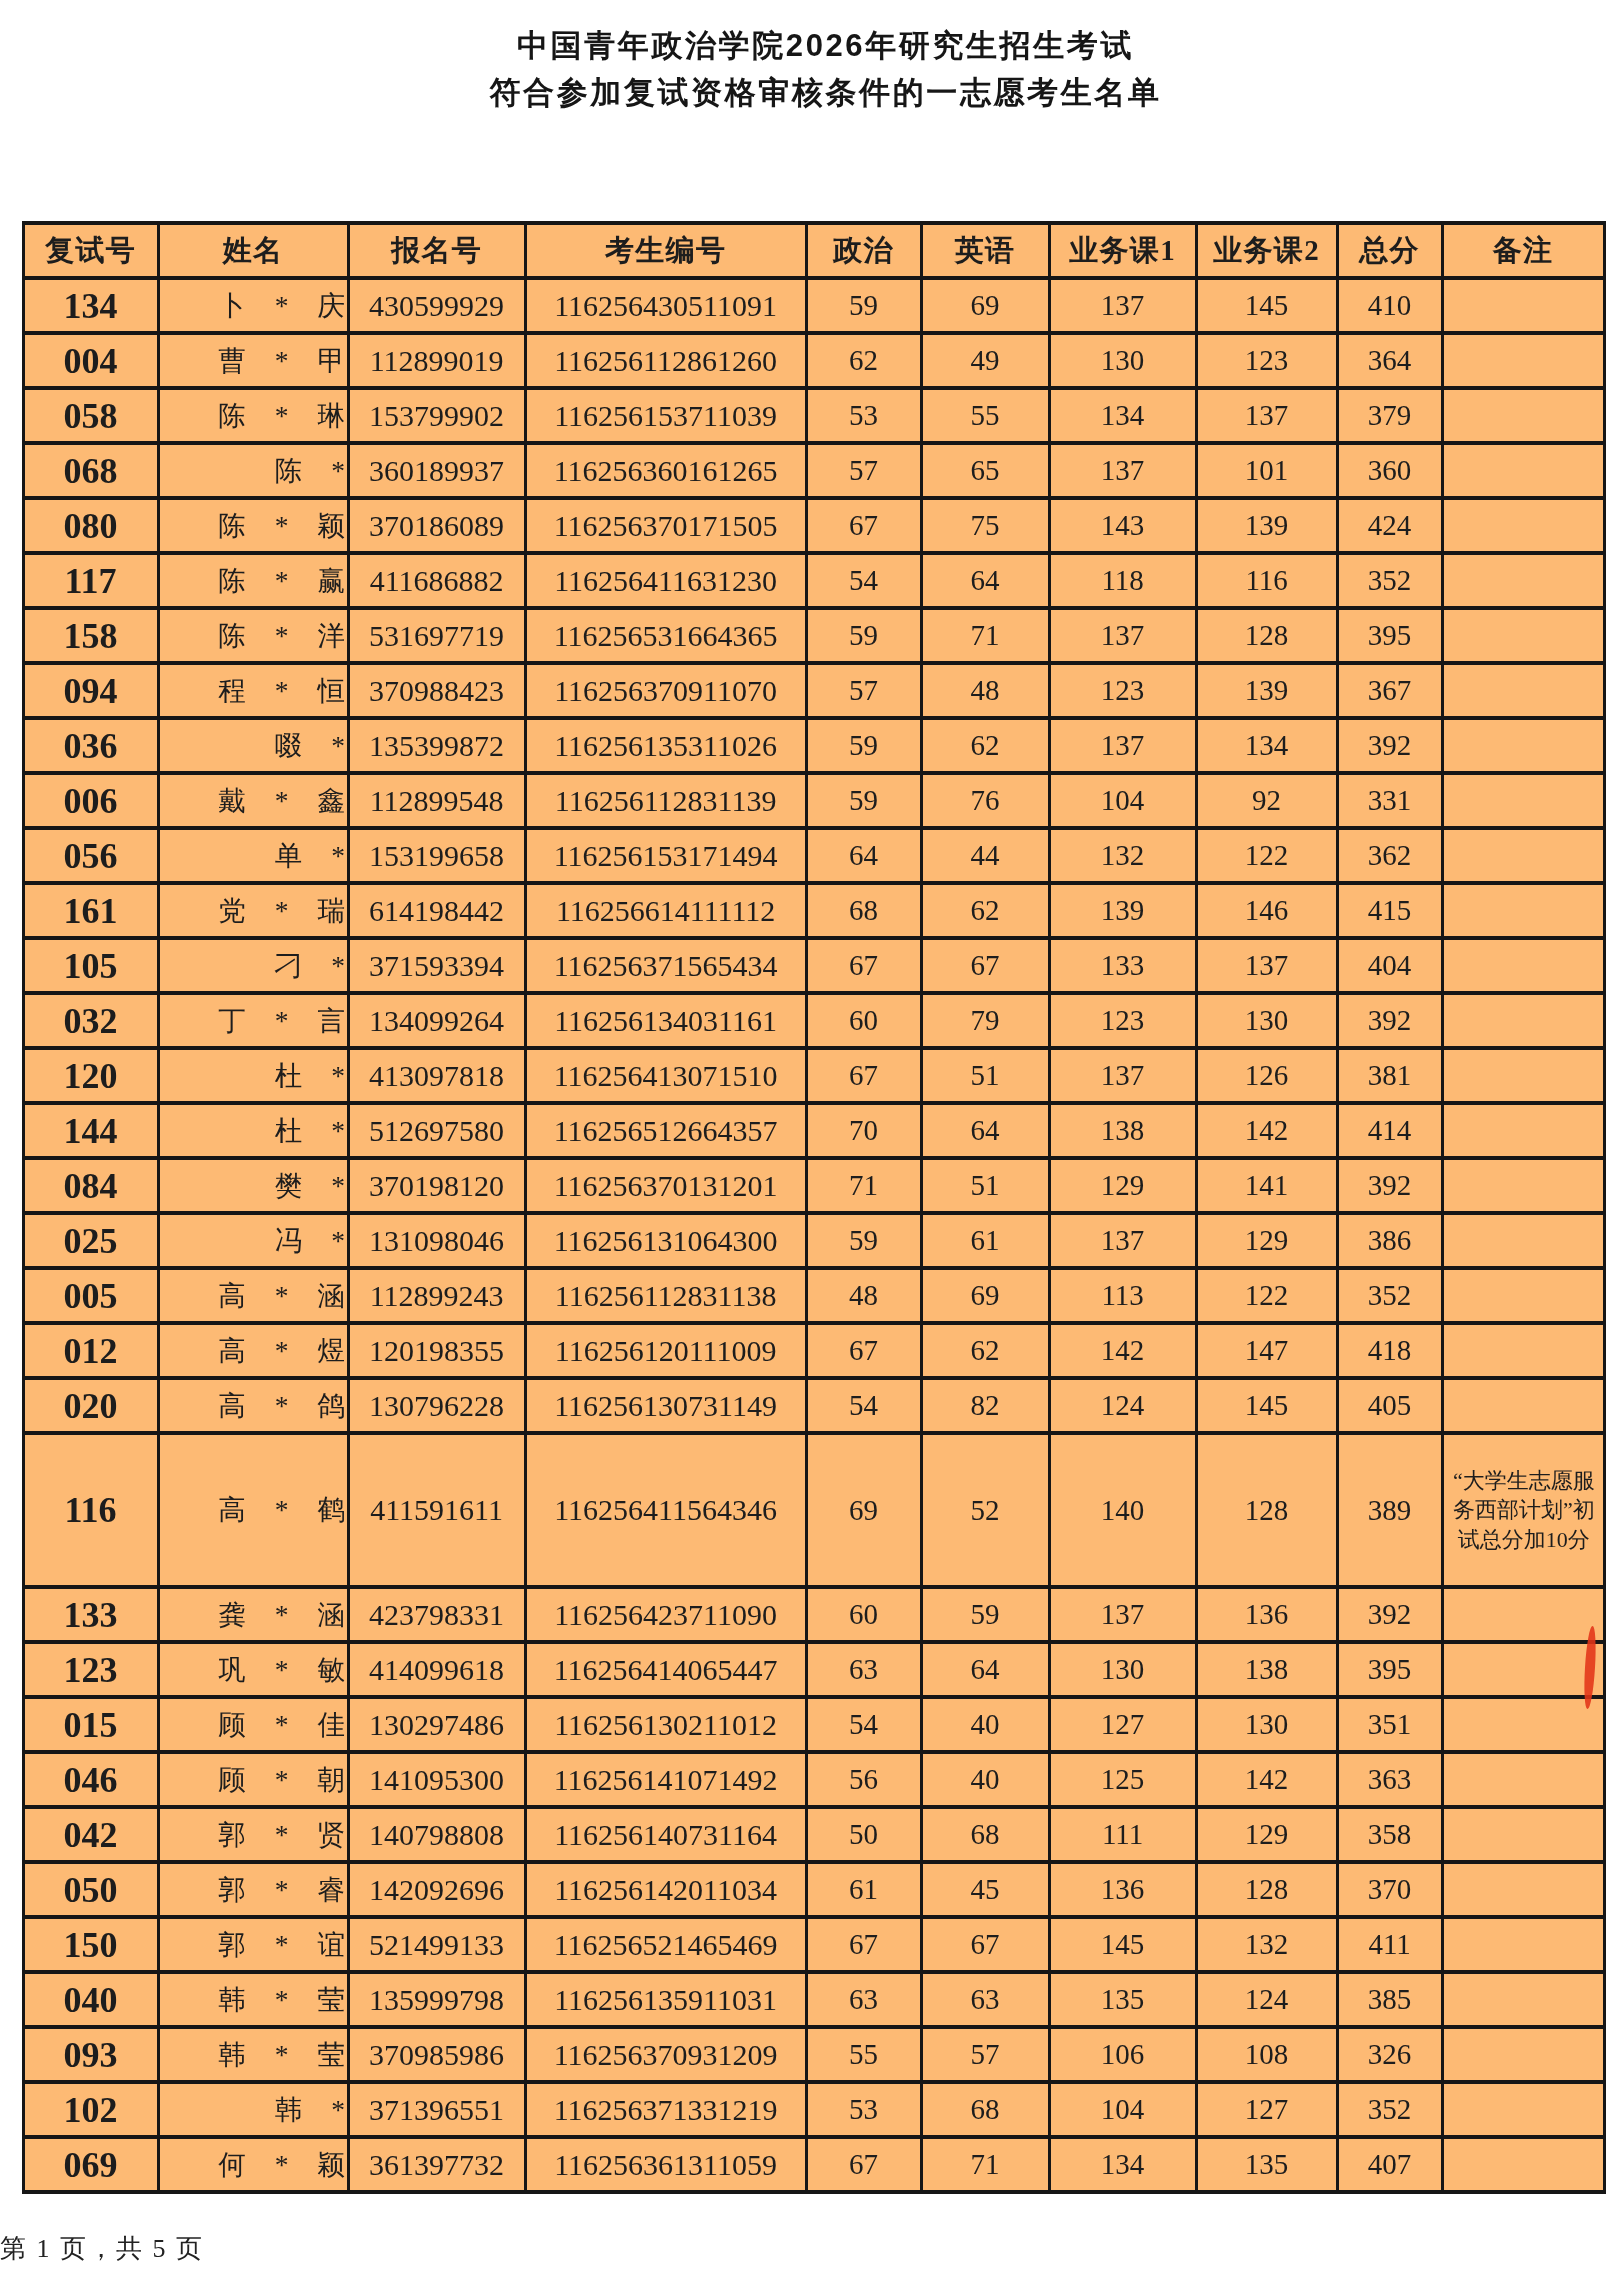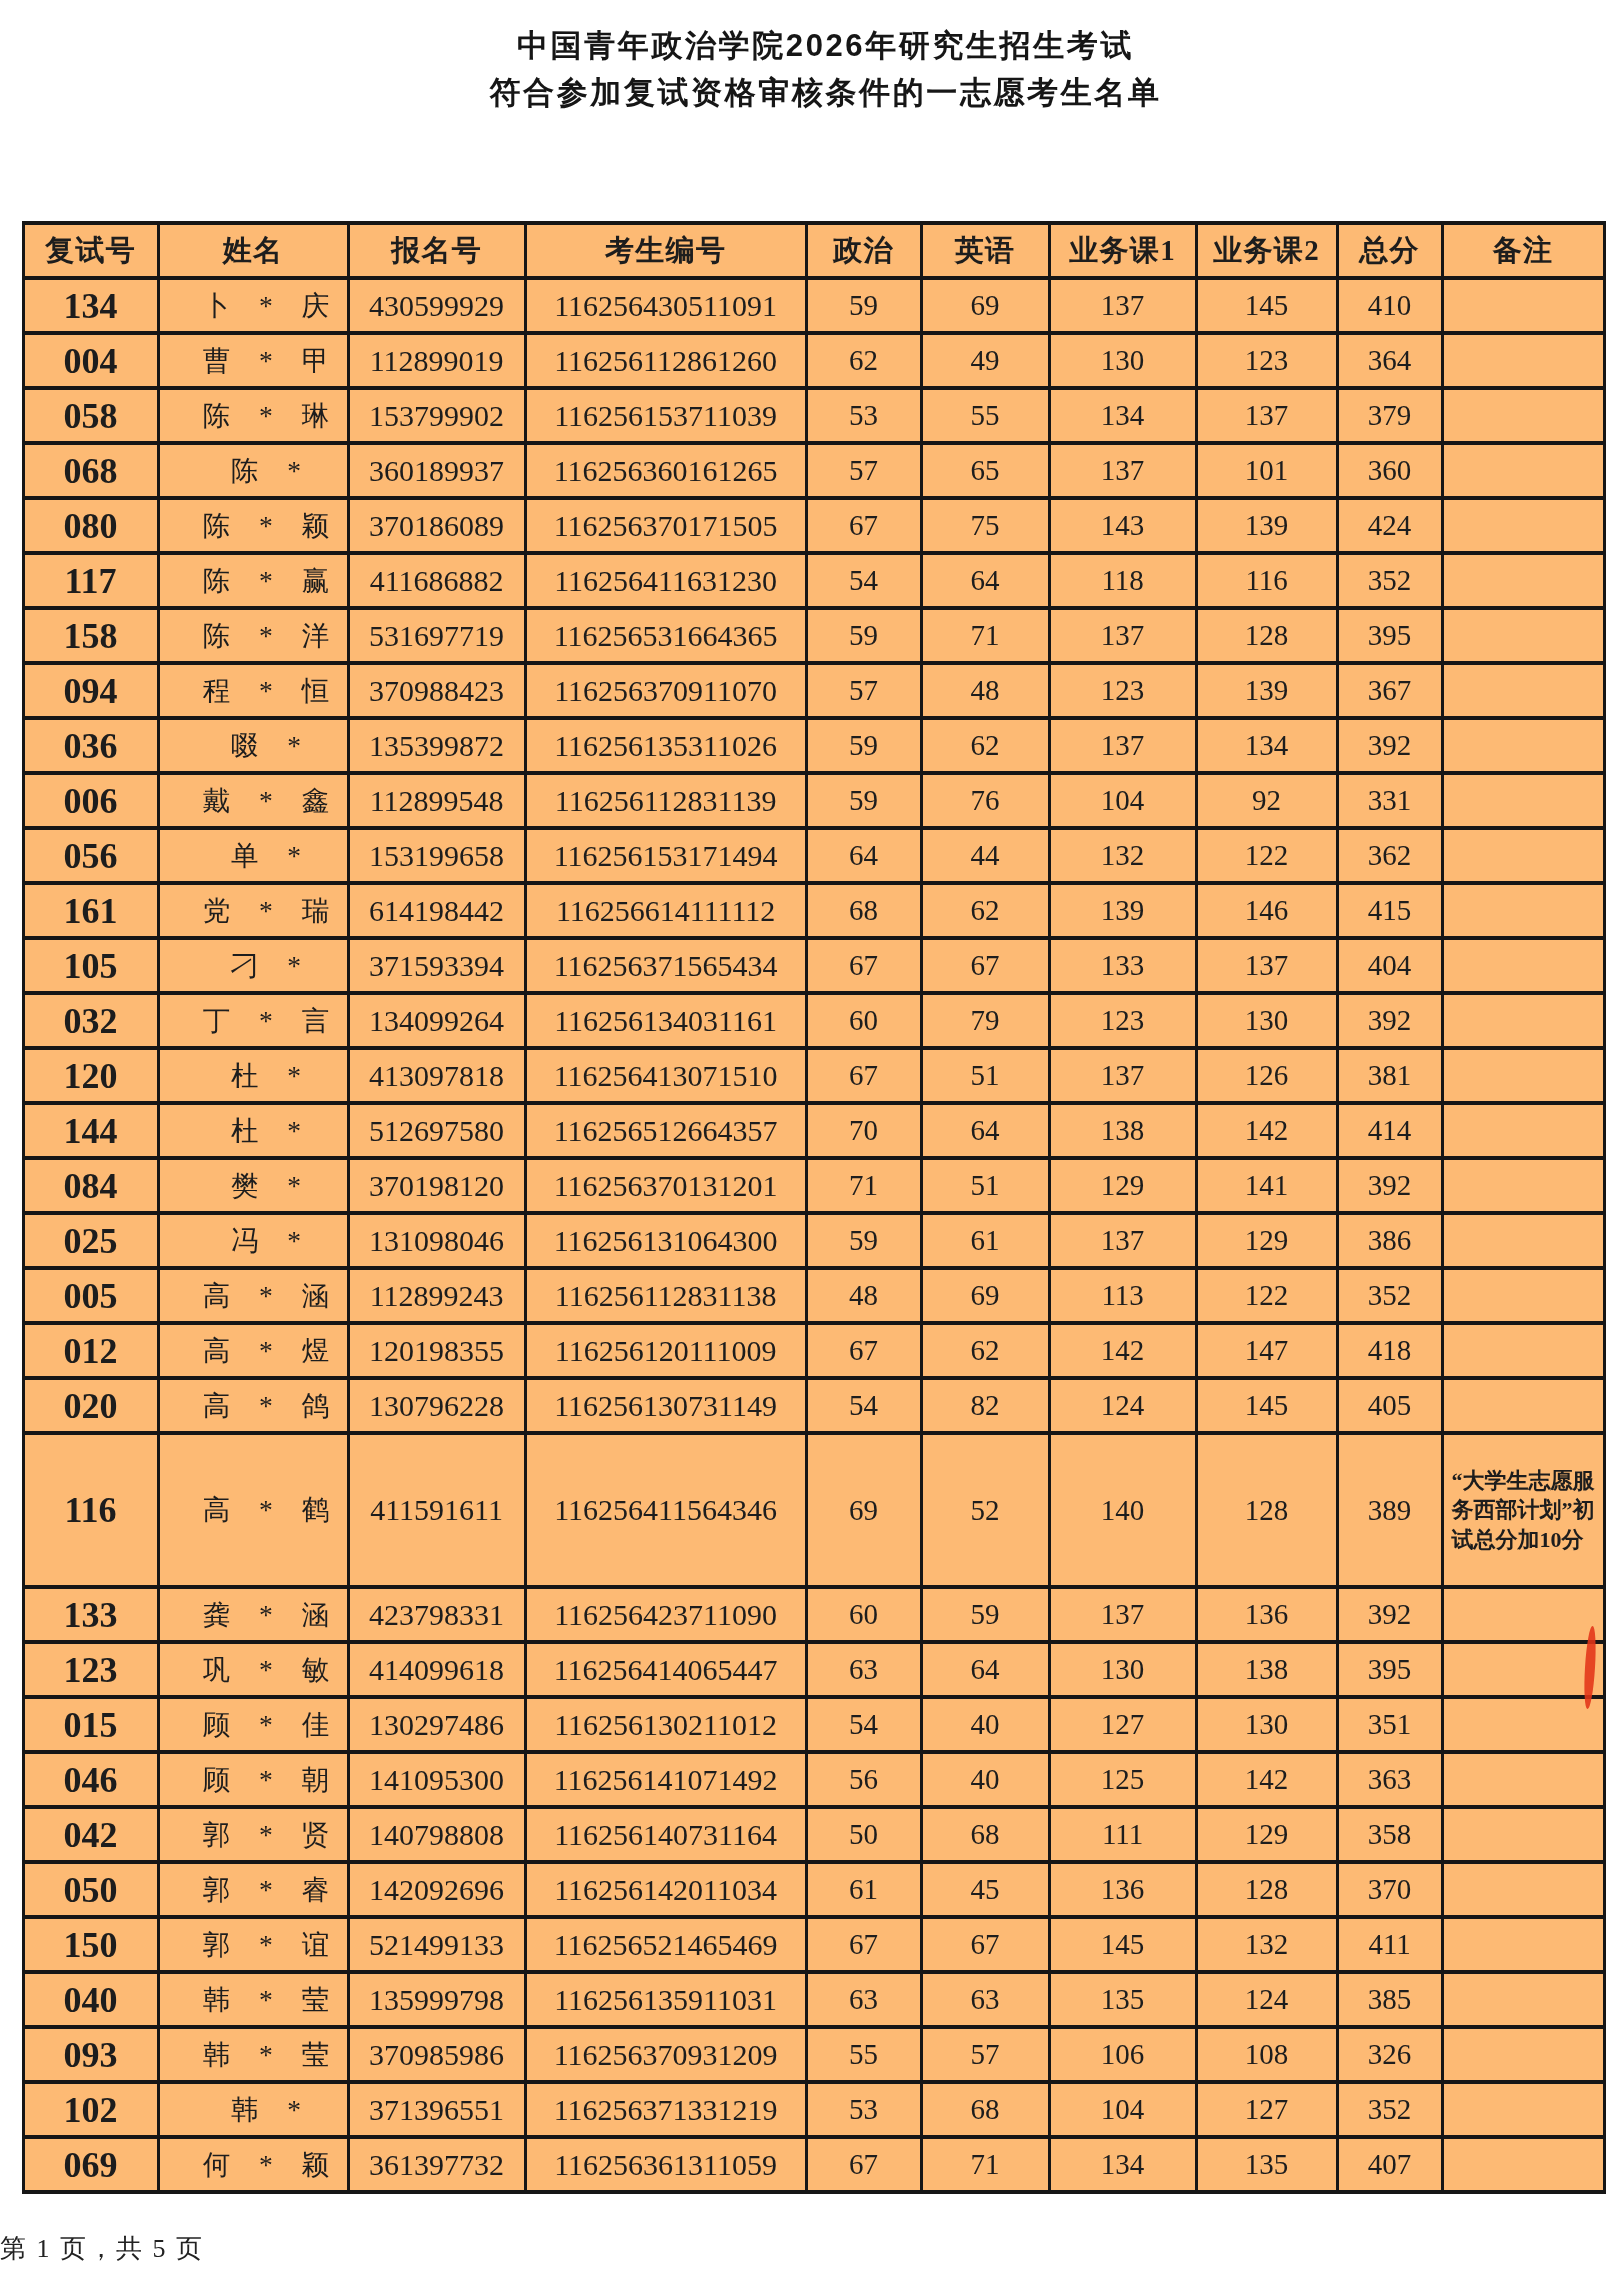--- a/index.html
+++ b/index.html
@@ -28,24 +28,24 @@
     color:#1d1d1d;
   }
   .roster thead tr { height:55px; }
   .roster tbody tr { height:55px; }
   .roster tbody tr.tall { height:154px; }
   .roster th {
     font-size:29px; font-weight:600; letter-spacing:1.3px; text-align:center;
     font-family:"Liberation Serif","DejaVu Serif",serif;
   }
   td.c0 { font-size:36px; font-weight:700; text-align:center; }
-  td.c1 { font-size:27.5px; text-align:center; padding-left:27.5px; letter-spacing:0.7px; }
+  td.c1 { font-size:27.5px; text-align:right; padding-left:27.5px; letter-spacing:0.7px; }
   td.c2, td.c3 { font-size:30px; text-align:center; }
   td.c4, td.c5, td.c6, td.c7, td.c8 { font-size:29px; text-align:center; }
-  td.c9 { font-size:22px; text-align:left; padding:3.9px 6.5px 3.9px 7.9px; line-height:1.32;font-weight:bold; }
+  td.c9 { font-size:22px; text-align:center; padding:3.9px 6.5px 3.9px 7.9px; line-height:1.32; }
   .page-footer {
     position:absolute; left:0; right:0; top:2231px; 
     font-size:26px; letter-spacing:2px; color:#222;
   }
   .red-mark {
     position:absolute; left:1585px; top:1626px; width:9.8px; height:83px;
     background:#e23418; border-radius:50%; transform:rotate(3.5deg);
     opacity:0.88;
   }
 </style>

